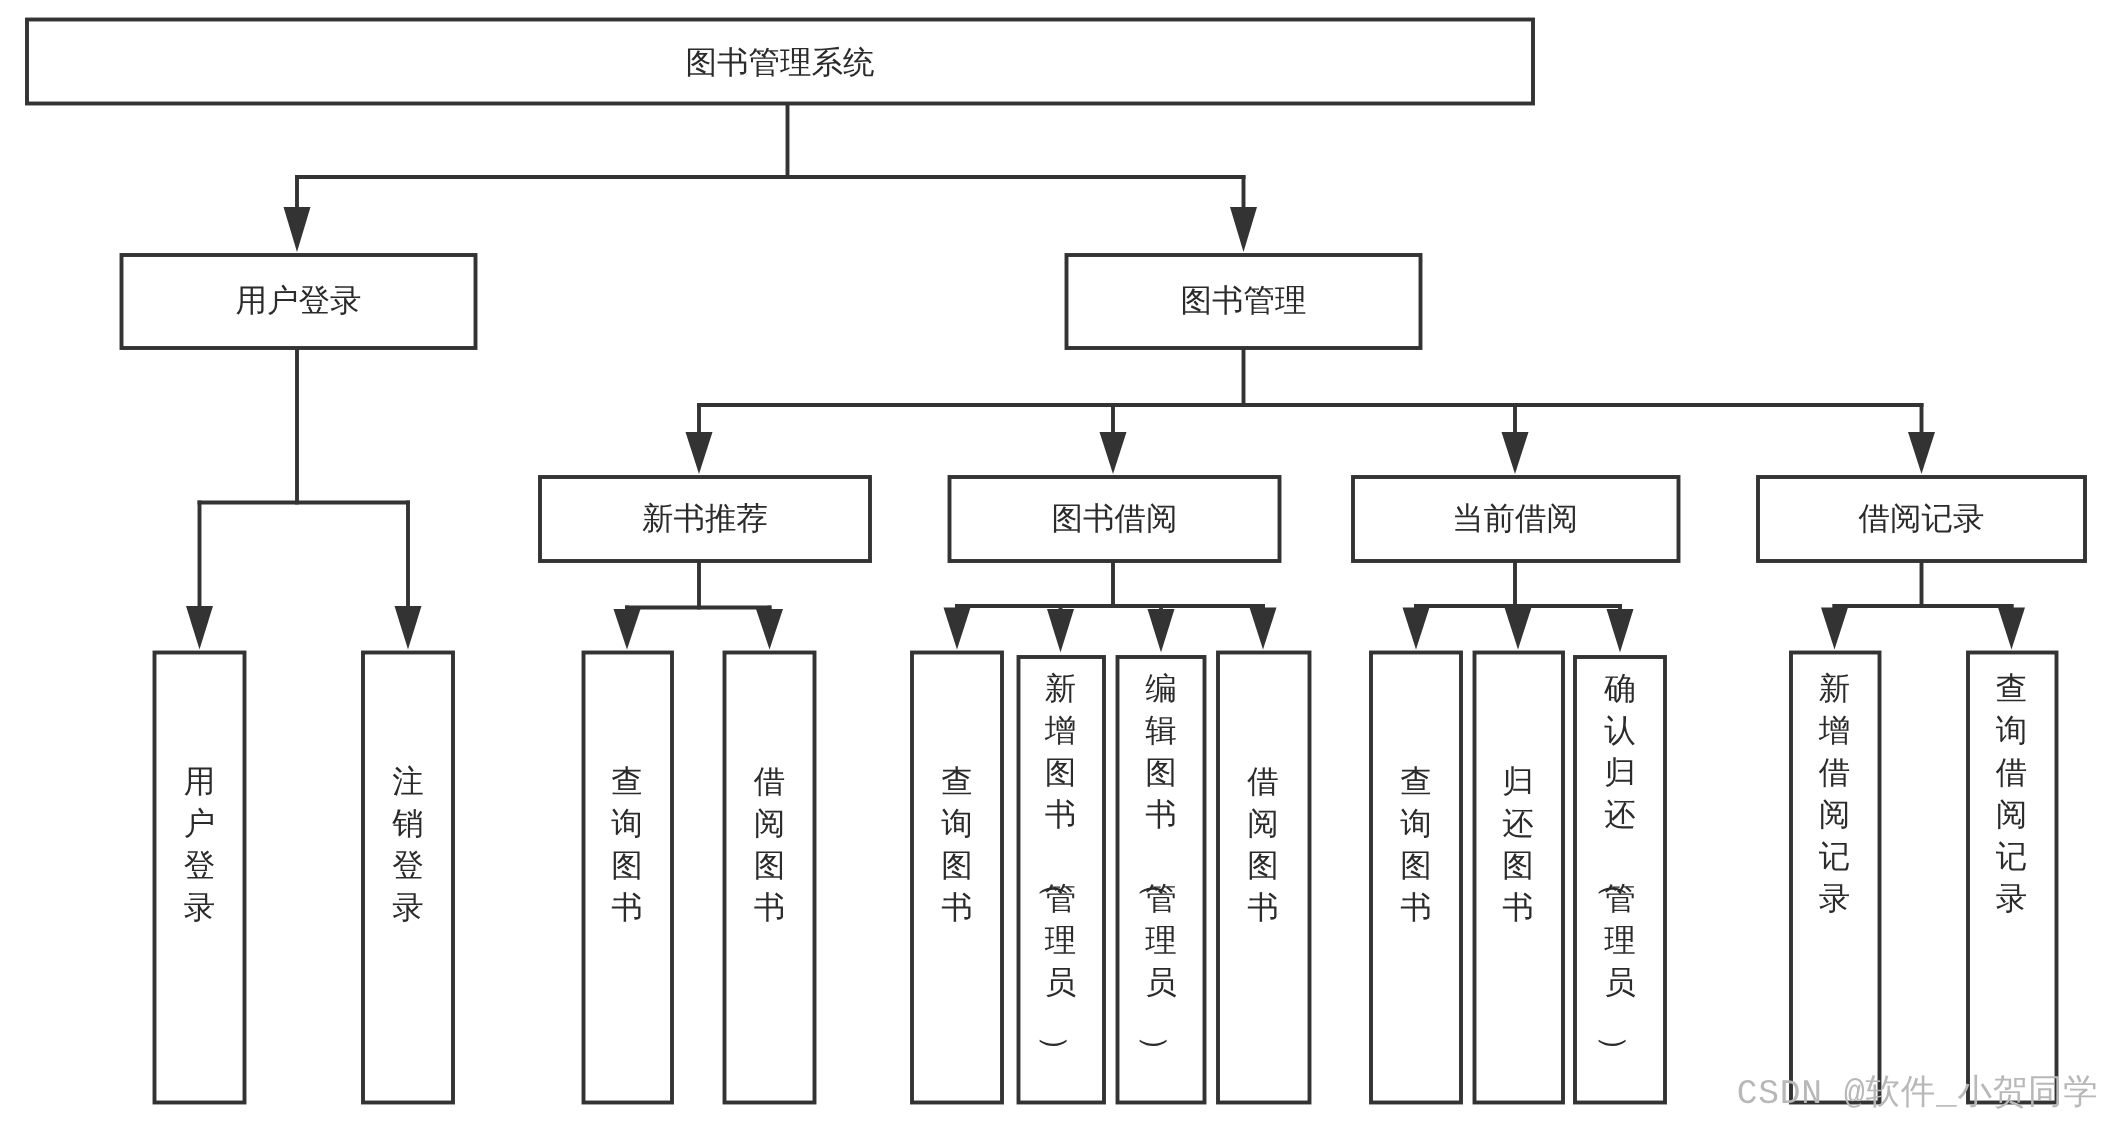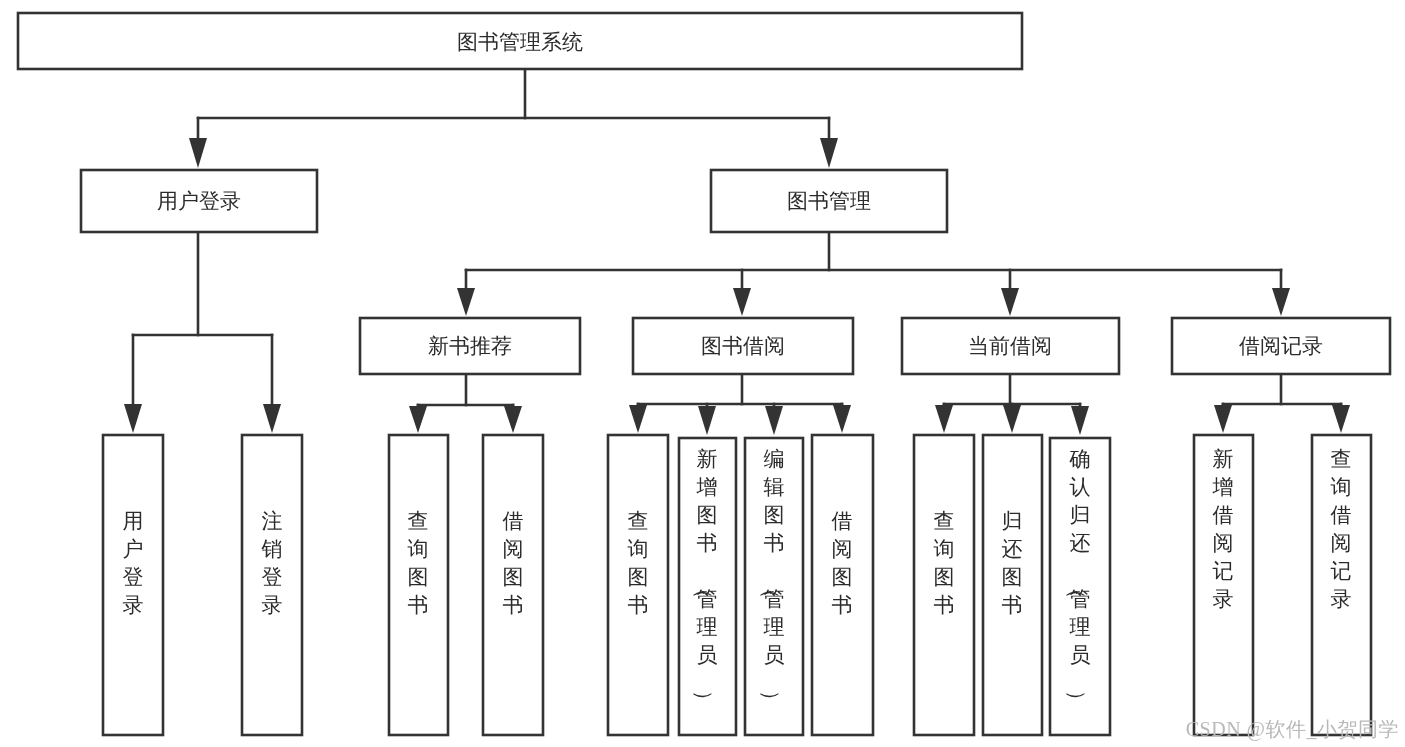--- a/index.html
+++ b/index.html
@@ -50,22 +50,22 @@
   .node-label-vertical {
     fill: #2b2b2b;
     font-family: "Liberation Sans", "DejaVu Sans", sans-serif;
     font-size: 21px;
     text-anchor: middle;
   }
   .watermark {
     position: absolute;
     right: 6px;
     bottom: 4px;
-    font-family: Liberation Serif, serif;
-    font-size: 20px;
+    font-family: Liberation Mono, monospace;
+    font-size: 23px;
     color: #b8b8b8;
     letter-spacing: 0.5px;
     white-space: nowrap;
     user-select: none;
   }
 </style>
 </head>
 <body>
 
 <div id="diagram-root">

